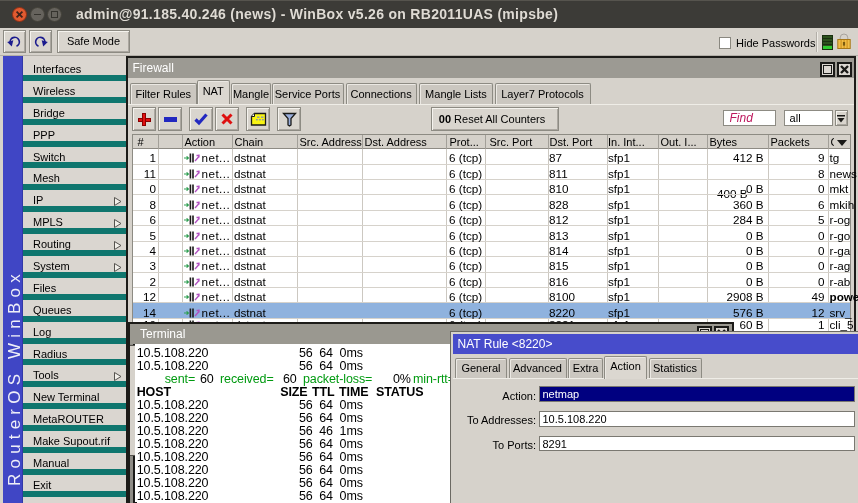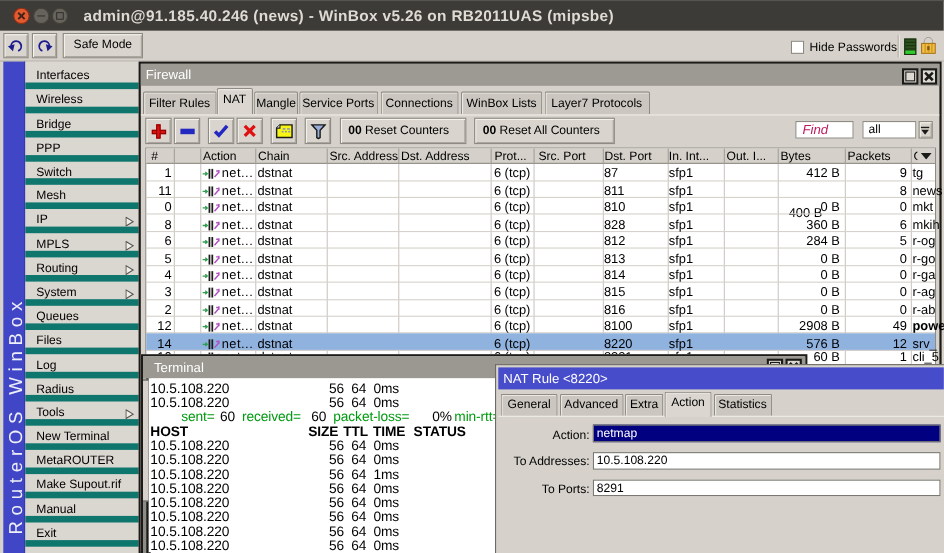--- a/index.html
+++ b/index.html
@@ -114,22 +114,22 @@
       </svg></div>
   <div class="mi">MPLS<svg class="ar" viewBox="0 0 8 9">
         <path d="M0.5 0.5 L7 4.5 L0.5 8.5 Z" fill="#F2F0EA" stroke="#55534E" stroke-width="1"></path>
       </svg></div>
   <div class="mi">Routing<svg class="ar" viewBox="0 0 8 9">
         <path d="M0.5 0.5 L7 4.5 L0.5 8.5 Z" fill="#F2F0EA" stroke="#55534E" stroke-width="1"></path>
       </svg></div>
   <div class="mi">System<svg class="ar" viewBox="0 0 8 9">
         <path d="M0.5 0.5 L7 4.5 L0.5 8.5 Z" fill="#F2F0EA" stroke="#55534E" stroke-width="1"></path>
       </svg></div>
+  <div class="mi">Files</div>
   <div class="mi">Queues</div>
-  <div class="mi">Files</div>
   <div class="mi">Log</div>
   <div class="mi">Radius</div>
   <div class="mi">Tools<svg class="ar" viewBox="0 0 8 9">
         <path d="M0.5 0.5 L7 4.5 L0.5 8.5 Z" fill="#F2F0EA" stroke="#55534E" stroke-width="1"></path>
       </svg></div>
   <div class="mi">New Terminal</div>
   <div class="mi">MetaROUTER</div>
   <div class="mi">Make Supout.rif</div>
   <div class="mi">Manual</div>
   <div class="mi">Exit</div>
@@ -142,21 +142,21 @@
     </div>
   <div class="wbtn" style="left:709px; top:3.5px;"><svg width="11" height="11">
         <path d="M2 2 L9 9 M9 2 L2 9" stroke="#1A1A18" stroke-width="2.4"></path>
       </svg></div>
 
   <div class="tab" style="left:2px; width:66.5px;">Filter Rules</div>
   <div class="tab sel" style="left:68.5px; width:33.5px;">NAT</div>
   <div class="tab" style="left:103px; width:40px;">Mangle</div>
   <div class="tab" style="left:143.5px; width:72px;">Service Ports</div>
   <div class="tab" style="left:217.5px; width:71.3px;">Connections</div>
-  <div class="tab" style="left:291px; width:74px;">WinBox Lists</div>
+  <div class="tab" style="left:291px; width:74px;">Mangle Lists</div>
   <div class="tab" style="left:366.5px; width:96px;">Layer7 Protocols</div>
   <div class="abs" style="left:0; top:46px; width:100%; height:1px; background:#EFEDE7;"></div>
 
   <div class="tbtn" style="left:4px;">
       <div style="position:absolute;left:4.5px;top:9.5px;width:13px;height:4px;background:#E01010;border:1px solid #8B0000;"></div>
       <div style="position:absolute;left:9px;top:5px;width:4px;height:13px;background:#E01010;border:1px solid #8B0000;"></div>
       <div style="position:absolute;left:10px;top:10.5px;width:2px;height:2px;background:#E01010;"></div>
     </div>
   <div class="tbtn" style="left:30px;">
       <div style="width:13px; height:4.5px; background:#2228C0; margin:9px auto 0;"></div>
@@ -172,21 +172,20 @@
         <path d="M4.5 1.5 L4.5 4.5 L1.5 4.5" fill="#FFFFFF" stroke="#1A1A18" stroke-width="1"></path>
         <rect x="7" y="4.5" width="2.5" height="1.4" fill="#8A96B4"></rect>
         <rect x="11" y="4.5" width="2.5" height="1.4" fill="#8A96B4"></rect>
         <rect x="6" y="7" width="1.8" height="1.4" fill="#8A96B4"></rect>
         <rect x="9" y="7" width="1.8" height="1.4" fill="#8A96B4"></rect>
         <rect x="12" y="7" width="1.8" height="1.4" fill="#8A96B4"></rect>
       </svg></div>
   <div class="tbtn" style="left:149.4px;"><svg width="15" height="15" style="margin-top:4px;">
         <path d="M1.5 1.5 H13.5 L9 6.5 V13 L7.5 14 L6 13 V6.5 Z" fill="#9AAEDB" stroke="#1A1A18" stroke-width="1.3"></path>
       </svg></div>
-  <div class="tbtn" style="left:180.5px; width:115.5px; text-align:left; padding-left:7px; line-height:22px;"><b>00</b> Reset Counters</div>
   <div class="tbtn" style="left:302.8px; width:128.3px; text-align:left; padding-left:7px; line-height:22px;"><b>00</b> Reset All Counters</div>
   <div class="abs" style="left:594.5px; top:52px; width:53.5px; height:16px; background:#FFF; border:1px solid #8D8B83; color:#be185d; font-style:italic; font-size:12px; line-height:14px; padding-left:6px;">Find</div>
   <div class="abs" style="left:655.6px; top:52px; width:49px; height:16px; background:#FFF; border:1px solid #8D8B83; line-height:14px; padding-left:5px;">all</div>
   <div class="btn" style="left:706.9px; top:52px; width:13.5px; height:16px;"><svg width="8" height="8" style="margin:4px 0 0 1.5px;">
         <rect x="0" y="0" width="8" height="1.5" fill="#1A1A18"></rect>
         <path d="M0.5 3 H7.5 L4 7.5 Z" fill="#1A1A18"></path>
       </svg></div>
 
   <div id="tbl">
     <div class="vln" style="left:25.5px;"></div>
@@ -451,21 +450,21 @@
   <div id="tsb">
       <div class="th"></div>
     </div>
   <div id="tcontent">
     <div class="tl" style="top:3.2px;">10.5.108.220<span style="position:absolute;left:162.3px;word-spacing:3.2px;">56 64 0ms</span></div>
     <div class="tl" style="top:16.2px;">10.5.108.220<span style="position:absolute;left:162.3px;word-spacing:3.2px;">56 64 0ms</span></div>
     <div class="tl" style="top:29.2px;"><span class="g" style="position:absolute;left:28px;">sent=</span><span style="position:absolute;left:63.3px;">60</span><span class="g" style="position:absolute;left:83.3px;">received=</span><span style="position:absolute;left:146.3px;">60</span><span class="g" style="position:absolute;left:166.3px;">packet-loss=</span><span style="position:absolute;left:256.3px;">0%</span><span class="g" style="position:absolute;left:276.3px;">min-rtt=</span></div>
     <div class="tl" style="top:42.2px;font-weight:bold;">HOST<span style="position:absolute;left:143.5px;">SIZE</span><span style="position:absolute;left:175.3px;">TTL</span><span style="position:absolute;left:202.3px;">TIME</span><span style="position:absolute;left:239.3px;">STATUS</span></div>
     <div class="tl" style="top:55.2px;">10.5.108.220<span style="position:absolute;left:162.3px;word-spacing:3.2px;">56 64 0ms</span></div>
     <div class="tl" style="top:68.2px;">10.5.108.220<span style="position:absolute;left:162.3px;word-spacing:3.2px;">56 64 0ms</span></div>
-    <div class="tl" style="top:81.2px;">10.5.108.220<span style="position:absolute;left:162.3px;word-spacing:3.2px;">56 64 1ms</span></div>
+    <div class="tl" style="top:81.2px;">10.5.108.220<span style="position:absolute;left:162.3px;word-spacing:3.2px;">56 46 1ms</span></div>
     <div class="tl" style="top:94.2px;">10.5.108.220<span style="position:absolute;left:162.3px;word-spacing:3.2px;">56 64 0ms</span></div>
     <div class="tl" style="top:107.2px;">10.5.108.220<span style="position:absolute;left:162.3px;word-spacing:3.2px;">56 64 0ms</span></div>
     <div class="tl" style="top:120.2px;">10.5.108.220<span style="position:absolute;left:162.3px;word-spacing:3.2px;">56 64 0ms</span></div>
     <div class="tl" style="top:133.2px;">10.5.108.220<span style="position:absolute;left:162.3px;word-spacing:3.2px;">56 64 0ms</span></div>
     <div class="tl" style="top:146.2px;">10.5.108.220<span style="position:absolute;left:162.3px;word-spacing:3.2px;">56 64 0ms</span></div>
   </div>
 </div>
 
 <div class="abs" id="nat">
   <div class="wt">NAT Rule &lt;8220&gt;</div>

